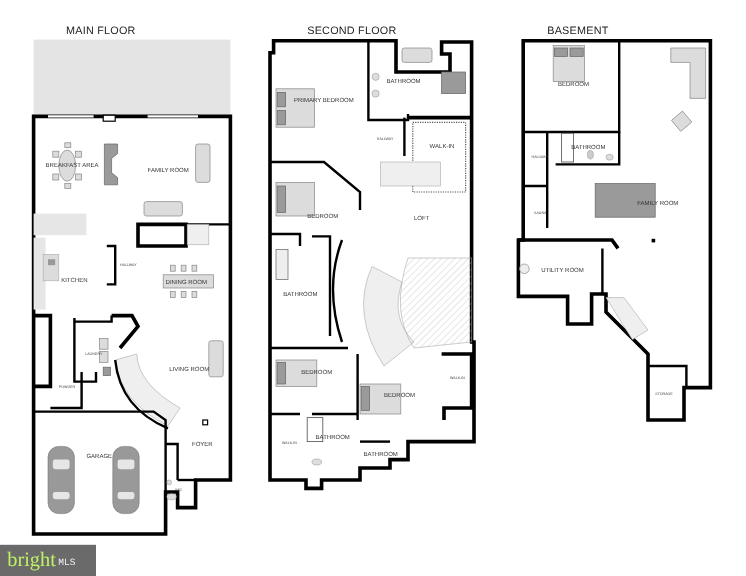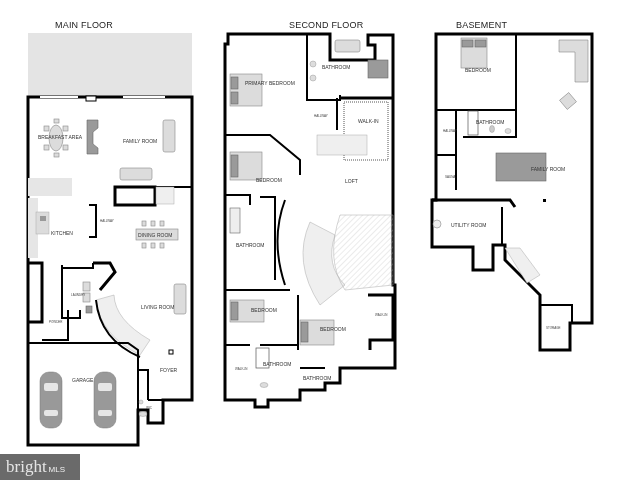--- a/index.html
+++ b/index.html
@@ -10,28 +10,28 @@
   .room-label-sm { font-family:"Liberation Sans", sans-serif; font-size:3px; fill:#444; }
   .wall { stroke:#000; stroke-width:3; fill:none; }
   .wall-thin { stroke:#000; stroke-width:2; fill:none; }
   .furn { fill:#dcdcdc; stroke:#888; stroke-width:0.6; }
   .furn-dark { fill:#9a9a9a; stroke:#666; stroke-width:0.6; }
   .car { fill:#999; stroke:#777; stroke-width:0.5; }
   .car-window { fill:#e6e6e6; }
   .stairs { fill:#efefef; stroke:#aaa; stroke-width:0.5; }
   .hatch { fill:url(#hatchPat); stroke:#aaa; stroke-width:0.5; }
   .logo { position:absolute; left:0; top:454px; width:80px; height:26px; background:#6a6a6a; display:flex; align-items:center; padding-left:6px; box-sizing:border-box; }
-  .logo-main { font-family:"Liberation Serif", serif; color:#e5e5e5; font-size:17px;text-align:right; }
-  .logo-sub { font-family:Liberation Sans, sans-serif; color:#f2f2f2; font-size:8px; margin-left:2px; margin-top:4px; }
+  .logo-main { font-family:"Liberation Serif", serif; color:#bef264; font-size:17px;text-align:right; }
+  .logo-sub { font-family:Liberation Mono, monospace; color:#f2f2f2; font-size:8px; margin-left:2px; margin-top:4px; }
 </style>
 </head>
 <body>
 
 <div class="floor-title" style="left:19px;top:20px;">MAIN FLOOR</div>
-<div class="floor-title" style="left:220px;top:20px;margin-left:33px;">SECOND FLOOR</div>
+<div class="floor-title" style="left:220px;top:20px;">SECOND FLOOR</div>
 <div class="floor-title" style="left:420px;top:20px;text-align:right;">BASEMENT</div>
 
 <svg width="622" height="480" viewBox="0 0 622 480">
   <defs>
     <pattern id="hatchPat" width="4" height="4" patternUnits="userSpaceOnUse" patternTransform="rotate(45)">
       <line x1="0" y1="0" x2="0" y2="4" stroke="#bbb" stroke-width="0.6"></line>
     </pattern>
   </defs>
 
   <g>

